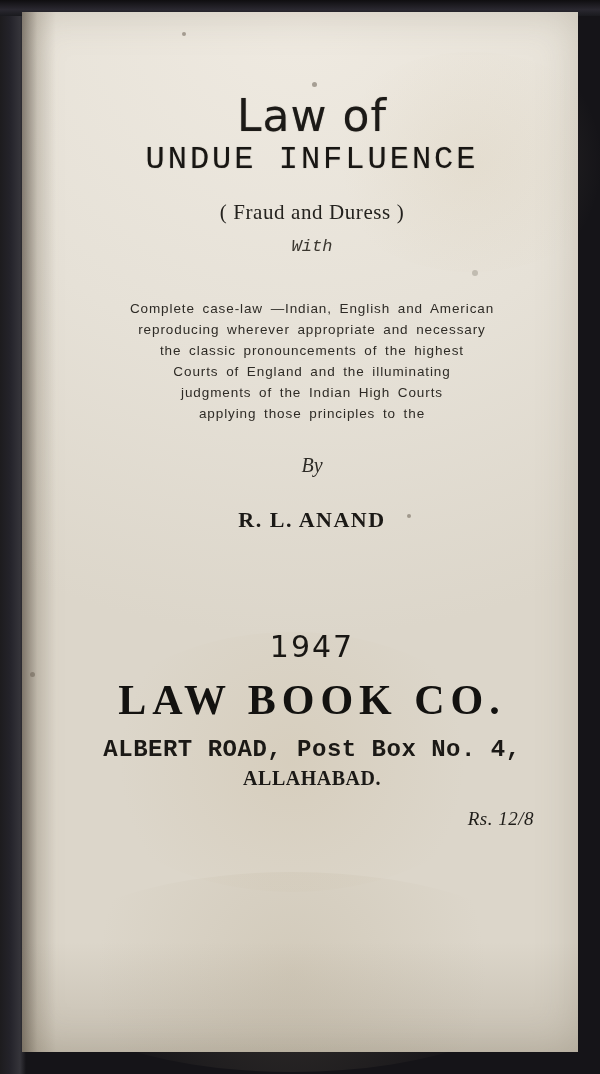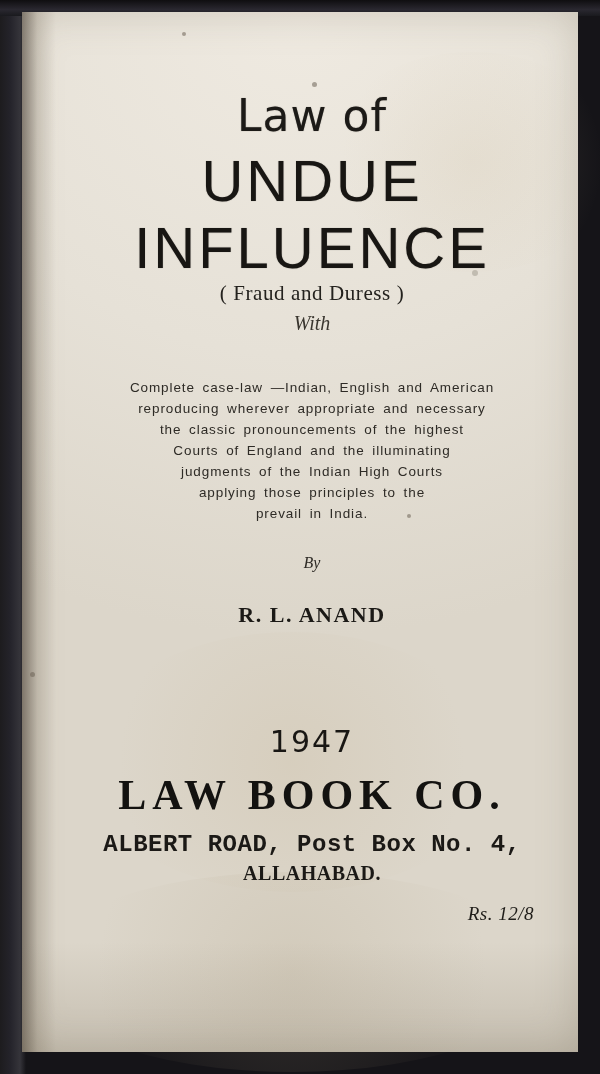--- a/index.html
+++ b/index.html
@@ -83,58 +83,59 @@
 
   .title-script {
     margin-top: 78px;
     font-family: "DejaVu Sans", sans-serif;
     font-size: 44px;
     letter-spacing: 1px;
     color: #1c1a17;
     text-shadow: 0 0 1px rgba(40,35,30,0.5);
   }
   .title-main {
-    margin-top: 6px;
-    font-family: Liberation Sans, sans-serif;
-    font-size: 58px;
+    margin-top: 0;
+    font-family: Liberation Mono, monospace;
+    font-size: 32px;
     letter-spacing: 3px;
     color: #181613;
     text-shadow: 0 0 1px rgba(40,35,30,0.45);
   }
   .subtitle {
+    margin-top: 22px;
     font-family: "Liberation Serif", serif;
     font-size: 21px;
     letter-spacing: .6px;
     color: #24221e;
   }
   .with {
-    margin-top: 6px;
-    font-family: Liberation Serif, serif;
-    font-style: italic;
-    font-size: 20px;
+    margin-top: 12px;
+    font-family: Liberation Mono, monospace;
+    font-style: italic;
+    font-size: 17px;
     color: #3a362f;
   }
 
   .blurb {
     margin: 42px auto 0 auto;
     width: 440px;
     font-family: Liberation Sans, sans-serif;
     font-size: 13.5px;
     line-height: 21px;
     letter-spacing: .9px;
     color: #2e2b26;
     word-spacing: 3px;
   }
   .blurb div { white-space: nowrap; }
 
   .by {
     margin-top: 30px;
     font-family: "Liberation Serif", serif;
     font-style: italic;
-    font-size: 16px;
+    font-size: 20px;
     color: #2e2b26;
   }
   .author {
     margin-top: 30px;
     font-family: "Liberation Serif", serif;
     font-size: 22px;
     font-weight: bold;
     letter-spacing: 1.5px;
     color: #1b1916;
     text-align: center;
@@ -227,21 +228,20 @@
       <div class="subtitle">( Fraud and Duress )</div>
       <div class="with">With</div>
 
       <div class="blurb">
         <div>Complete   case-law —Indian,   English   and   American</div>
         <div>reproducing   wherever   appropriate   and   necessary</div>
         <div>the   classic   pronouncements   of   the   highest</div>
         <div>Courts  of  England  and   the   illuminating</div>
         <div>judgments  of  the  Indian  High  Courts</div>
         <div>applying  those   principles  to  the</div>
-        <div>prevail        in        India.</div>
       </div>
 
       <div class="by">By</div>
       <div class="author">R. L. ANAND</div>
 
       <div class="year">1947</div>
 
       <div class="publisher">LAW BOOK CO.</div>
       <div class="address1">ALBERT ROAD,  Post Box No. 4,</div>
       <div class="address2">ALLAHABAD.</div>

